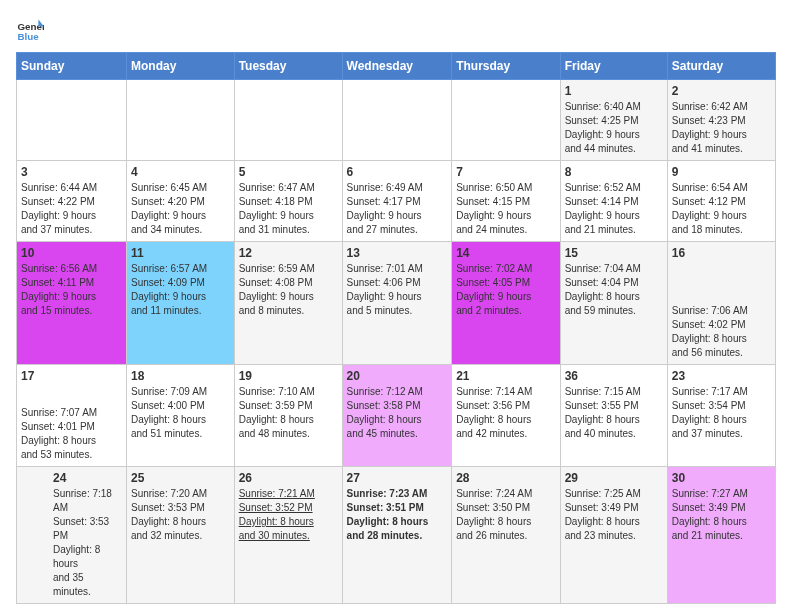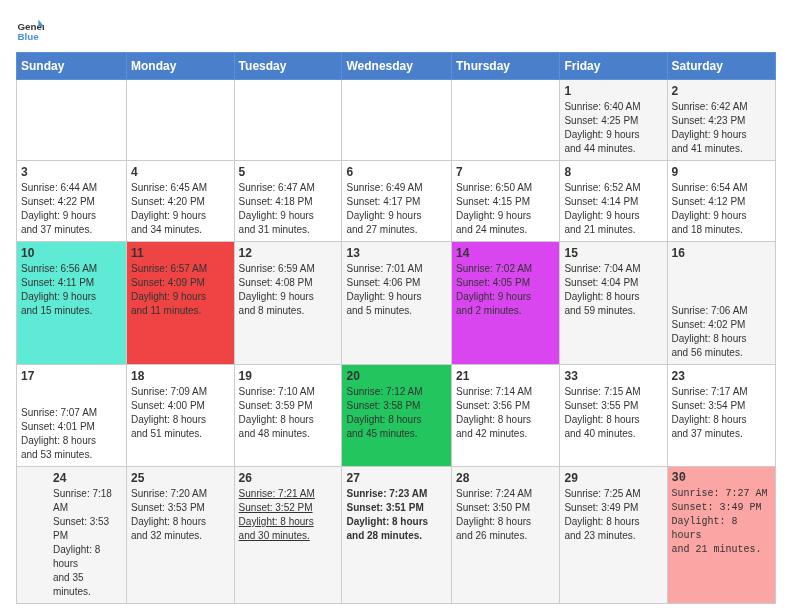--- a/index.html
+++ b/index.html
@@ -181,28 +181,28 @@
         </td>
         <td style="background: rgb(255, 255, 255);">
           <span class="day-num">9</span>
           <div class="day-info" style="white-space: pre-line;">Sunrise: 6:54 AM
 Sunset: 4:12 PM
 Daylight: 9 hours
 and 18 minutes.</div>
         </td>
       </tr>
       <tr>
-        <td style="background: #5eead4;">
+        <td style="background: #d946ef;">
           <span class="day-num">10</span>
           <div class="day-info" style="white-space: pre-line;">Sunrise: 6:56 AM
 Sunset: 4:11 PM
 Daylight: 9 hours
 and 15 minutes.</div>
         </td>
-        <td style="background: #ef4444;">
+        <td style="background: #7dd3fc;">
           <span class="day-num">11</span>
           <div class="day-info" style="white-space: pre-line;">Sunrise: 6:57 AM
 Sunset: 4:09 PM
 Daylight: 9 hours
 and 11 minutes.</div>
         </td>
         <td style="background: rgb(245, 245, 245);">
           <span class="day-num">12</span>
           <div class="day-info" style="white-space: pre-line;">Sunrise: 6:59 AM
 Sunset: 4:08 PM
@@ -253,36 +253,36 @@
 Daylight: 8 hours
 and 51 minutes.</div>
         </td>
         <td style="background: rgb(255, 255, 255);">
           <span class="day-num">19</span>
           <div class="day-info" style="white-space: pre-line;">Sunrise: 7:10 AM
 Sunset: 3:59 PM
 Daylight: 8 hours
 and 48 minutes.</div>
         </td>
-        <td style="background: #22c55e;">
+        <td style="background: #f0abfc;">
           <span class="day-num">20</span>
           <div class="day-info" style="white-space: pre-line;">Sunrise: 7:12 AM
 Sunset: 3:58 PM
 Daylight: 8 hours
 and 45 minutes.</div>
         </td>
         <td style="background: rgb(255, 255, 255);">
           <span class="day-num">21</span>
           <div class="day-info" style="white-space: pre-line;">Sunrise: 7:14 AM
 Sunset: 3:56 PM
 Daylight: 8 hours
 and 42 minutes.</div>
         </td>
         <td style="background: rgb(255, 255, 255);">
-          <span class="day-num">33</span>
+          <span class="day-num">36</span>
           <div class="day-info" style="white-space: pre-line;">Sunrise: 7:15 AM
 Sunset: 3:55 PM
 Daylight: 8 hours
 and 40 minutes.</div>
         </td>
         <td style="background: rgb(255, 255, 255);">
           <span class="day-num">23</span>
           <div class="day-info" style="white-space: pre-line;">Sunrise: 7:17 AM
 Sunset: 3:54 PM
 Daylight: 8 hours
@@ -325,21 +325,21 @@
 Daylight: 8 hours
 and 26 minutes.</div>
         </td>
         <td style="background: rgb(245, 245, 245);">
           <span class="day-num">29</span>
           <div class="day-info" style="white-space: pre-line;">Sunrise: 7:25 AM
 Sunset: 3:49 PM
 Daylight: 8 hours
 and 23 minutes.</div>
         </td>
-        <td style="background: #fca5a5; font-family: Liberation Mono, monospace;">
+        <td style="background: #f0abfc;">
           <span class="day-num">30</span>
           <div class="day-info" style="white-space: pre-line;">Sunrise: 7:27 AM
 Sunset: 3:49 PM
 Daylight: 8 hours
 and 21 minutes.</div>
         </td>
       </tr>
     </tbody>
 </table>
 

